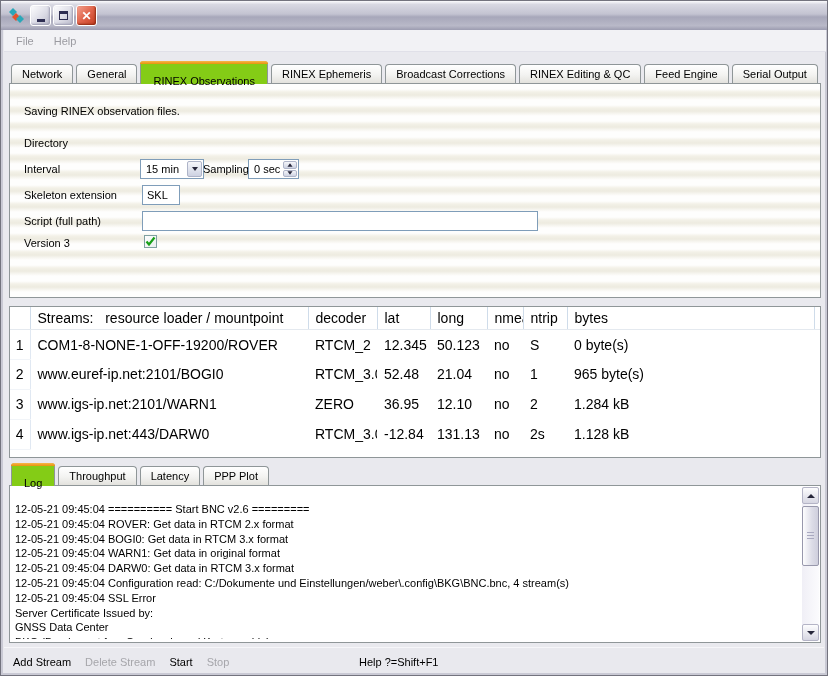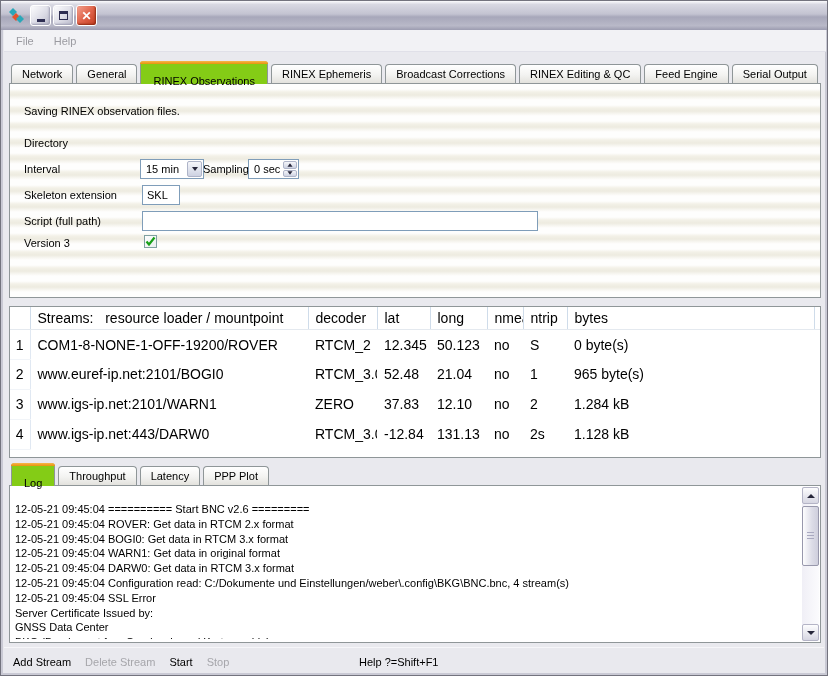--- a/index.html
+++ b/index.html
@@ -242,21 +242,21 @@
             <td>21.04</td>
             <td>no</td>
             <td>1</td>
             <td>965 byte(s)</td>
             <td></td>
           </tr>
           <tr>
             <td class="num">3</td>
             <td>www.igs-ip.net:2101/WARN1</td>
             <td>ZERO</td>
-            <td>37.83</td>
+            <td>36.95</td>
             <td>12.10</td>
             <td>no</td>
             <td>2</td>
             <td>1.284 kB</td>
             <td></td>
           </tr>
           <tr>
             <td class="num">4</td>
             <td>www.igs-ip.net:443/DARW0</td>
             <td>RTCM_3.0</td>

